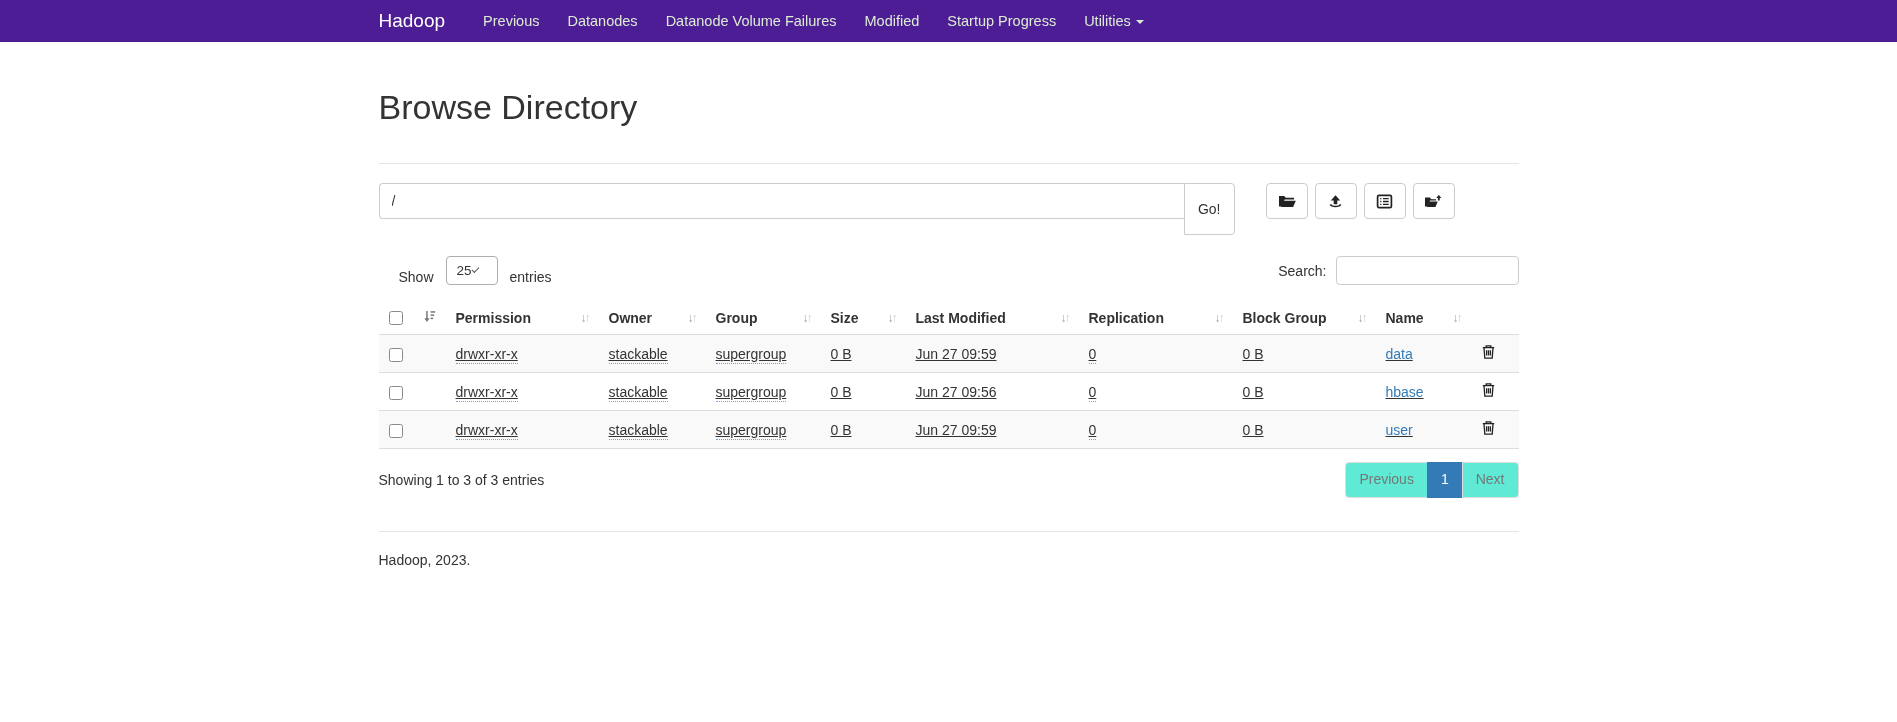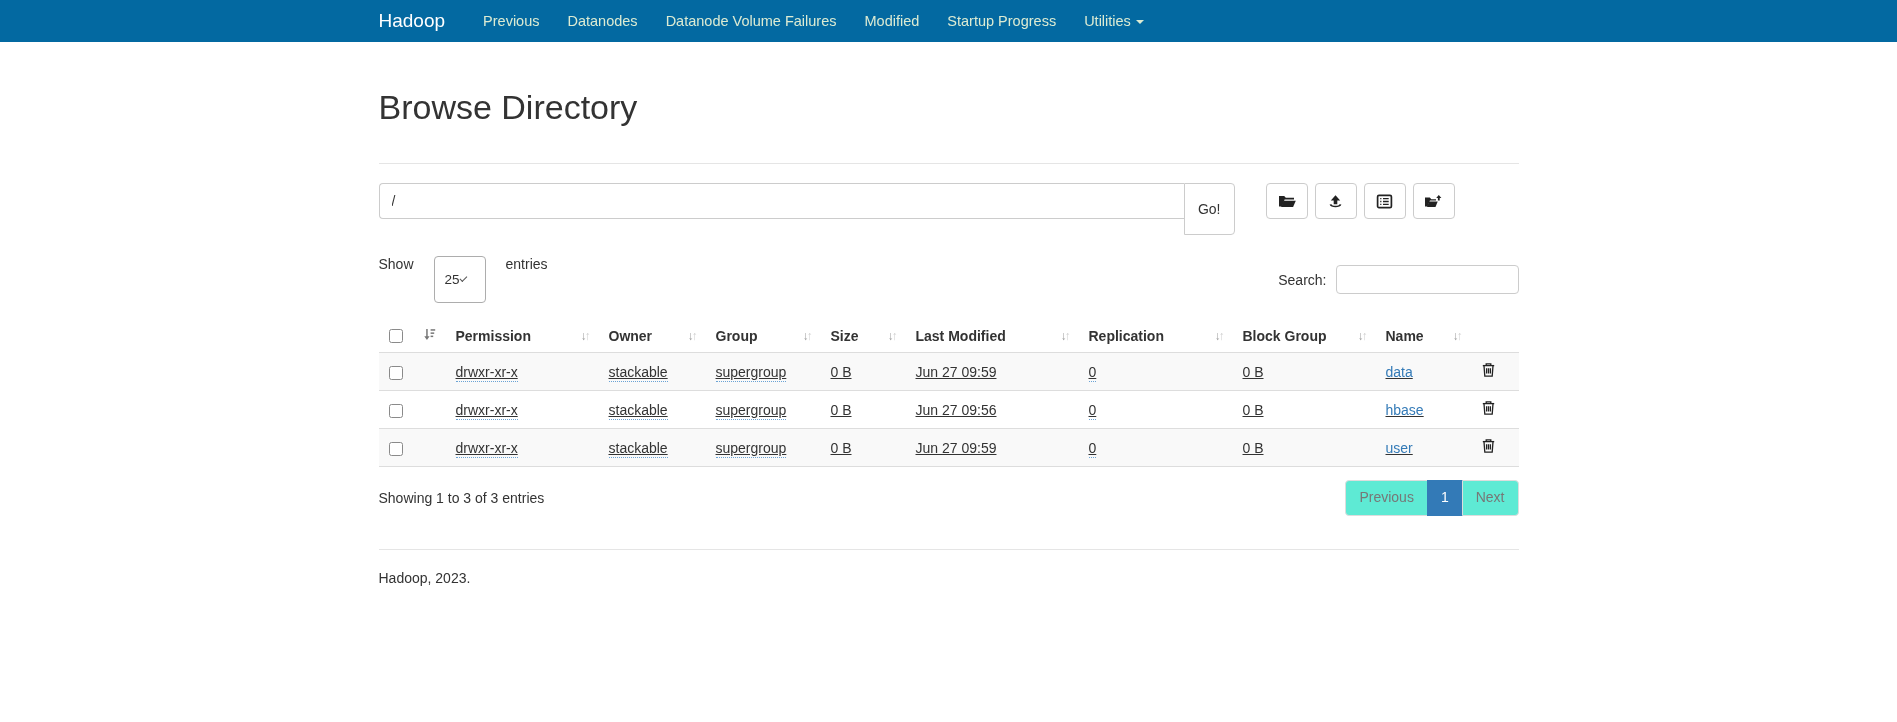--- a/index.html
+++ b/index.html
@@ -6,21 +6,21 @@
   html, body { margin: 0; padding: 0; background: #fff; }
   body {
     font-family: "Liberation Sans", sans-serif;
     color: #333;
     font-size: 14px;
     min-height: 722px;
   }
   .container { width: 1170px; margin: 0 auto; padding: 0 15px; }
 
   
-  .navbar { background: #0369a1; height: 42px; width: 100%; }
+  .navbar { background: #4c1d95; height: 42px; width: 100%; }
   .navbar .container { display: flex; align-items: center; height: 42px; }
   .navbar-brand {
     color: #fff; font-size: 19px; text-decoration: none;
     padding: 0 10px 0 0; cursor: pointer; white-space: nowrap;
   }
   .navbar-nav { display: flex; align-items: center; margin-left: 14px; }
   .nav-item {
     color: #dcebd3; font-size: 14.5px; text-decoration: none;
     padding: 11px 14px; cursor: pointer; white-space: nowrap;
   }
@@ -50,23 +50,23 @@
   .icon-btns { display: flex; gap: 7px; margin-left: 31px; }
   .icon-btn {
     width: 42px; height: 36px; border: 1px solid #ccc; border-radius: 4px;
     background: #fff; display: flex; align-items: center; justify-content: center;
     color: #222; cursor: pointer; padding: 0;
   }
   .icon-btn svg { display: block; }
 
   
   .controls-row { display: flex; justify-content: space-between; align-items: center; margin-top: 21px; }
-  .show-entries { display: flex; align-items: flex-start; gap: 20px; font-size: 14px; }
+  .show-entries { display: flex; align-items: flex-end; gap: 12px; font-size: 14px; margin-left: 20px; }
   .page-size-select {
-    width: 52px; height: 47px; border: 1px solid #adadad; border-radius: 4px;
+    width: 52px; height: 29px; border: 1px solid #adadad; border-radius: 4px;
     display: flex; align-items: center; justify-content: space-between;
     padding: 0 21px 0 10px; cursor: pointer; background: #fff; font-size: 13.5px;
   }
   .chev {
     width: 7px; height: 7px; border-right: 1.5px solid #555; border-bottom: 1.5px solid #555;
     transform: rotate(45deg) translateY(-2px);
   }
   .search-box { display: flex; align-items: center; gap: 9px; font-size: 14px; }
   .search-input {
     width: 183px; height: 29px; border: 1px solid #ccc; border-radius: 4px;

